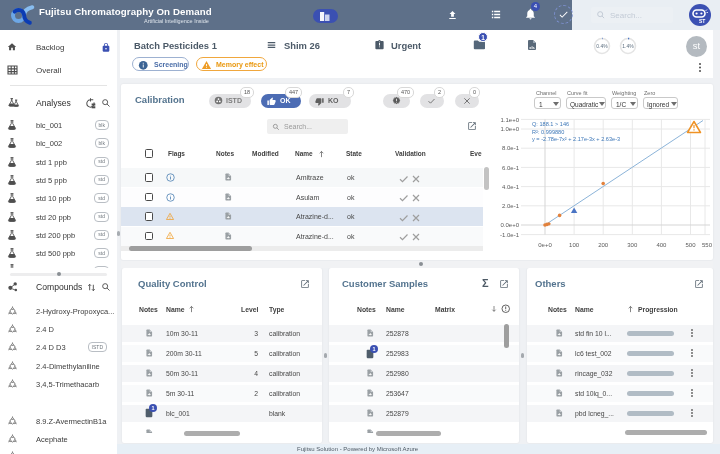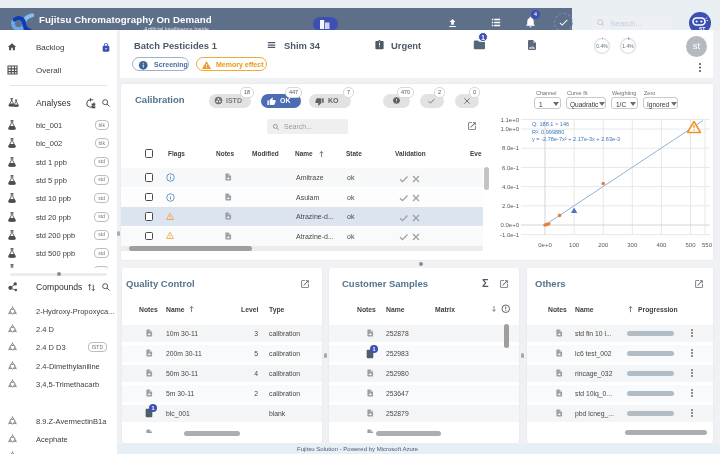--- a/index.html
+++ b/index.html
@@ -1,20 +1,20 @@
 <!DOCTYPE html>
 <html><head>
 <meta charset="utf-8">
 <style>
 * { margin:0; padding:0; box-sizing:border-box; }
 html,body { width:720px; height:454px; overflow:hidden; }
 body { font-family:"Liberation Sans", sans-serif; background:#e9eef3; position:relative; }
 .abs { position:absolute; }
 
-#topbar { left:0; top:0; width:572px; height:30px; background:#5e7089;margin-top:8px; }
+#topbar { left:0; top:0; width:572px; height:30px; background:#5e7089; }
 #logo { left:8px; top:3px; }
 #apptitle { left:39px; top:6px; color:#fff; font-size:9.7px; font-weight:bold; letter-spacing:0.1px; }
 .tb-ic { top:7px; }
 #searchbar { left:591px; top:7px; width:82px; height:16px; background:rgba(255,255,255,0.14); border-radius:2px; color:#c3cbd6; font-size:8px; }
 #searchbar span { position:absolute; left:19px; top:4px; }
 
 #sidebar { left:0; top:30px; width:117px; height:424px; background:#fff; }
 .sb-row { position:absolute; left:0; width:117px; height:18px; }
 .sb-ic { position:absolute; left:7px; top:50%; transform:translateY(-50%); }
 .sb-tx { position:absolute; left:36px; top:50%; transform:translateY(-50%); font-size:7.5px; color:#3c3c3c; }
@@ -314,21 +314,21 @@
         </svg>
         <div class="sb-tx" style="top:8px;">Acequinocyl</div>
       </div>
   </div>
 </div>
 <div id="hdr" class="abs">
   <div class="abs hdr-tx" style="left:14px; top:10px;">Batch Pesticides 1</div>
   <svg class="abs" style="left:146px; top:10px;" width="11" height="10" viewBox="0 0 24 24" fill="#4c5a68">
       <path d="M3 5h18v3H3zm0 5.5h18v3H3zm0 5.5h18v3H3z"></path>
     </svg>
-  <div class="abs hdr-tx" style="left:164px; top:10px;">Shim 34</div>
+  <div class="abs hdr-tx" style="left:164px; top:10px;">Shim 26</div>
   <svg class="abs" style="left:254px; top:9px;" width="11" height="12" viewBox="0 0 24 24" fill="#4c5a68">
       <path d="M19 3h-4.2A3 3 0 0 0 12 1a3 3 0 0 0-2.8 2H5a2 2 0 0 0-2 2v14a2 2 0 0 0 2 2h14a2 2 0 0 0 2-2V5a2 2 0 0 0-2-2m-7 0a1 1 0 0 1 1 1 1 1 0 0 1-1 1 1 1 0 0 1-1-1 1 1 0 0 1 1-1m1 14h-2v-2h2v2m0-4h-2V7h2v6z"></path>
     </svg>
   <div class="abs hdr-tx" style="left:271px; top:10px;">Urgent</div>
   <svg class="abs" style="left:353px; top:9px;" width="12" height="11" viewBox="0 0 12 11">
     <path d="M0.8,2.4 a1,1 0 0 1 1,-1 h3.1 l1.3,1.4 h4.9 a1,1 0 0 1 1,1 v5.4 a1,1 0 0 1 -1,1 H1.8 a1,1 0 0 1 -1,-1 z" fill="#55677a"></path>
   </svg>
   <div class="abs" style="left:358px; top:2px; width:10px; height:10px; border-radius:50%; background:#3b50b2; border:1.2px solid #fff; color:#fff; font-size:6.5px; font-weight:bold; text-align:center; line-height:10px;">1</div>
   <svg class="abs" style="left:406px; top:8px;" width="12" height="14" viewBox="0 0 24 24">
     <path d="M14 2H6a2 2 0 0 0-2 2v16a2 2 0 0 0 2 2h12a2 2 0 0 0 2-2V8l-6-6z" fill="#5a6a7a"></path>
@@ -546,21 +546,21 @@
         <circle cx="68" cy="113.8" r="1.6"></circle>
       <circle cx="78.6" cy="105.4" r="1.8"></circle>
         <circle cx="122.2" cy="73.5" r="1.8"></circle>
     </g>
     <path d="M93.1 97.5 89.9 103 96.3 103z" fill="#4a74c4"></path>
     <path d="M213 11.5 219.5 22.5 206.5 22.5z" fill="#fff" stroke="#ef9224" stroke-width="1.5" stroke-linejoin="round"></path>
     <path d="M212.4 15h1.2v3.2h-1.2zm0 4.2h1.2v1.3h-1.2z" fill="#ef9224"></path>
   </svg>
 </div>
 <div id="qc" class="card abs" style="left:122px; top:268px; width:200px; height:175px;">
-  <div class="abs card-title" style="left:4px; top:10px;">Quality Control</div>
+  <div class="abs card-title" style="left:16px; top:10px;">Quality Control</div>
   <svg class="abs" style="left:178px; top:11px;" width="10" height="10" viewBox="0 0 24 24">
       <use href="#openicon"></use>
     </svg>
   <div class="bt-th" style="left:17px; top:38px;">Notes</div>
   <div class="bt-th" style="left:44px; top:38px;">Name</div>
   <svg class="abs" style="left:66px; top:37px;" width="7" height="8">
       <use href="#uparr"></use>
     </svg>
   <div class="bt-th" style="left:119px; top:38px;">Level</div>
   <div class="bt-th" style="left:147px; top:38px;">Type</div>

